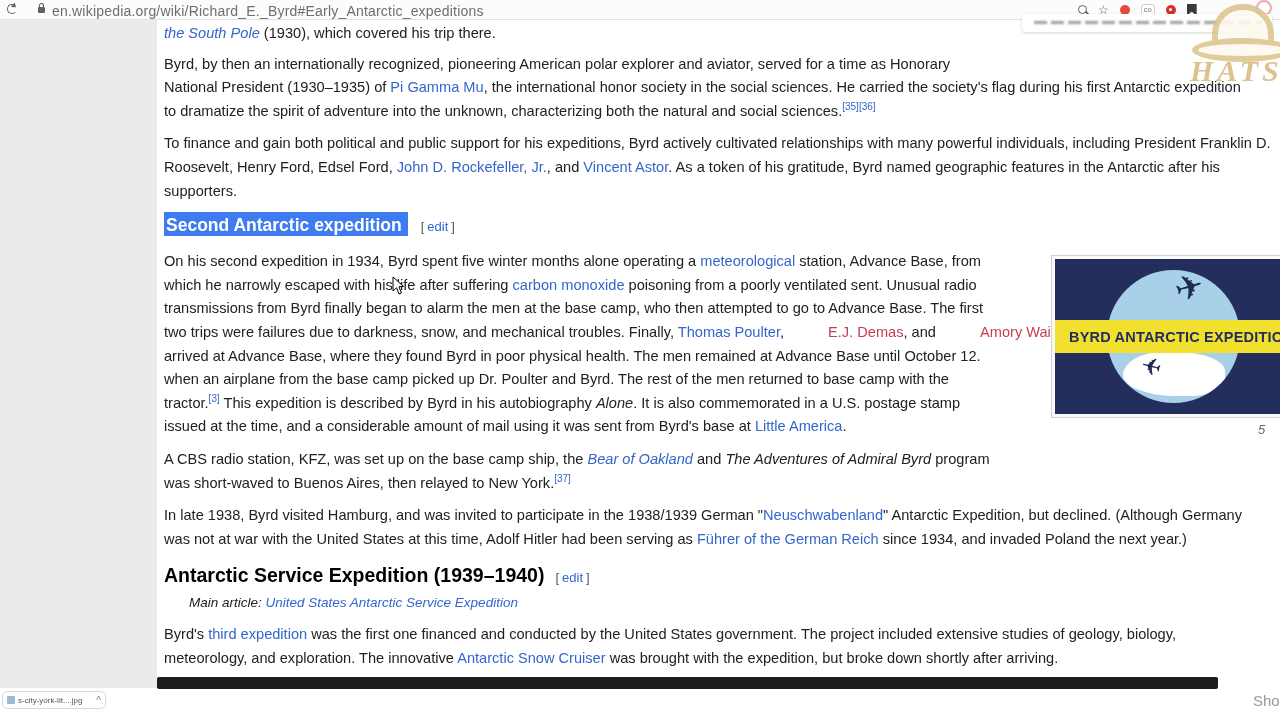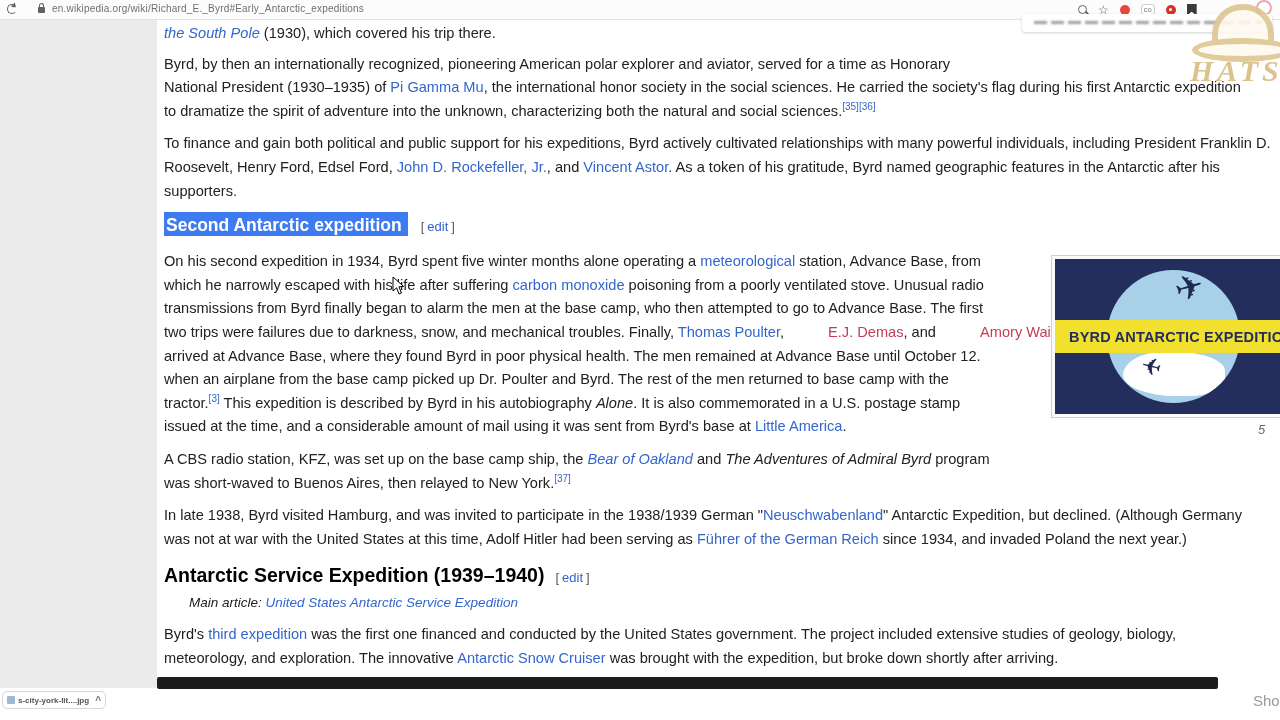--- a/index.html
+++ b/index.html
@@ -9,21 +9,21 @@
   
   .toolbar{position:absolute;top:0;left:0;width:1280px;height:19px;background:#fcfcfc;
            border-bottom:1px solid #e2e2e2;z-index:3;}
   .reload-icon{position:absolute;left:7px;top:4px;width:10px;height:10px;border:1.6px solid #5f6368;
                border-radius:50%;border-right-color:transparent;box-sizing:border-box;}
   .reload-icon:after{content:"";position:absolute;right:-3px;top:-1px;border:3px solid transparent;
                border-left:4px solid #5f6368;transform:rotate(40deg);}
   .lock-icon{position:absolute;left:38px;top:7px;width:7px;height:6px;background:#5f6368;border-radius:1px;}
   .lock-icon:before{content:"";position:absolute;left:1px;top:-4px;width:3px;height:4px;
                border:1.4px solid #5f6368;border-bottom:none;border-radius:3px 3px 0 0;}
-  .url-text{position:absolute;left:52px;top:3px;font-size:10px;color:#6b6f73;letter-spacing:.2px;}
+  .url-text{position:absolute;left:52px;top:3px;font-size:14px;color:#6b6f73;letter-spacing:.2px;}
   .tb-icons{position:absolute;left:1078px;top:2px;height:15px;display:flex;align-items:center;gap:11px;}
   .mag{width:9px;height:9px;border:1.6px solid #5f6368;border-radius:50%;position:relative;box-sizing:border-box;}
   .mag:after{content:"";position:absolute;left:6px;top:6px;width:4px;height:1.6px;background:#5f6368;transform:rotate(45deg);}
   .star{color:#5f6368;font-size:12px;line-height:12px;}
   .ext-red{width:10px;height:10px;border-radius:50%;background:#e8453c;}
   .ext-co{font-size:7.5px;color:#777;border:1px solid #cfcfcf;border-radius:3px;padding:0 2px;line-height:9px;background:#fff;}
   .ext-rec{width:10px;height:10px;border-radius:50%;background:#d93025;position:relative;}
   .ext-rec:after{content:"";position:absolute;left:3.5px;top:3.5px;width:3px;height:3px;border-radius:50%;background:#fff;}
   .ext-dark{width:10px;height:12px;background:#3a3a3a;clip-path:polygon(0 0,100% 0,100% 100%,50% 68%,0 100%);}
   .ring-icon{position:absolute;left:1256px;top:0px;width:12px;height:12px;border:2px solid #eda6b4;
@@ -82,21 +82,21 @@
   .plane-bottom{left:86px;top:94px;font-size:24px;transform:scaleX(-1) rotate(-14deg);}
   .caption{margin-top:7px;width:205px;font-size:12.8px;line-height:17.5px;color:#202122;padding-left:2px;}
   .side-mark{position:absolute;left:207px;top:167px;font-size:13px;font-style:italic;color:#666;}
 
   
   .cursor{position:absolute;left:392px;top:276px;z-index:45;}
 
   
   .scroll-thumb{position:absolute;left:157px;top:677px;width:1061px;height:12px;background:#1c1c1c;border-radius:2px;z-index:6;}
   .dl-chip{position:absolute;left:2px;top:691px;width:104px;height:18px;background:#fff;border:1px solid #d8d8d8;
-           border-radius:5px;display:flex;align-items:center;padding:0 4px;box-sizing:border-box;z-index:6;font-weight:bold;}
+           border-radius:5px;display:flex;align-items:center;padding:0 4px;box-sizing:border-box;z-index:6;}
   .dl-thumbnail{width:8px;height:8px;background:#9db8d2;border-radius:1px;margin-right:3px;flex:0 0 auto;}
   .dl-name{font-size:8px;color:#555;white-space:nowrap;overflow:hidden;flex:1 1 auto;}
   .dl-caret{font-size:10px;color:#777;margin-left:2px;flex:0 0 auto;}
   .show-more{position:absolute;left:1253px;top:692px;font-size:15px;color:#9a9a9a;z-index:6;}
 </style>
 </head>
 <body>
 
 <div class="toolbar">
   <div class="reload-icon"></div>
@@ -129,21 +129,21 @@
       <div class="ln"><span class="">to dramatize the spirit of adventure into the unknown, characterizing both the natural and social sciences.</span><sup class="ref">[35][36]</sup></div>
     </div>
     <div class="blk blk-p">
       <div class="ln"><span class="">To finance and gain both political and public support for his expeditions, Byrd actively cultivated relationships with many powerful individuals, including President Franklin D.</span></div>
       <div class="ln"><span class="">Roosevelt, Henry Ford, Edsel Ford, </span><a class="lk">John D. Rockefeller, Jr.</a><span class="">, and </span><a class="lk">Vincent Astor</a><span class="">. As a token of his gratitude, Byrd named geographic features in the Antarctic after his</span></div>
       <div class="ln"><span class="">supporters.</span></div>
     </div>
     <div class="blk blk-h3hl"><span class="hl">Second Antarctic expedition</span><span class="edit"><span>[</span><a>edit</a><span>]</span></span></div>
     <div class="blk blk-p">
       <div class="ln"><span class="">On his second expedition in 1934, Byrd spent five winter months alone operating a </span><a class="lk">meteorological</a><span class=""> station, Advance Base, from</span></div>
-      <div class="ln"><span class="">which he narrowly escaped with his life after suffering </span><a class="lk">carbon monoxide</a><span class=""> poisoning from a poorly ventilated stove. Unusual radio</span></div>
+      <div class="ln"><span class="">which he narrowly escaped with his life after suffering </span><a class="lk">carbon monoxide</a><span class=""> poisoning from a poorly ventilated sent. Unusual radio</span></div>
       <div class="ln"><span class="">transmissions from Byrd finally began to alarm the men at the base camp, who then attempted to go to Advance Base. The first</span></div>
       <div class="ln"><span class="">two trips were failures due to darkness, snow, and mechanical troubles. Finally, </span><a class="lk">Thomas Poulter</a><span class="">, </span><a class="rd">E.J. Demas</a><span class="">, and </span><a class="rd">Amory Waite</a></div>
       <div class="ln"><span class="">arrived at Advance Base, where they found Byrd in poor physical health. The men remained at Advance Base until October 12.</span></div>
       <div class="ln"><span class="">when an airplane from the base camp picked up Dr. Poulter and Byrd. The rest of the men returned to base camp with the</span></div>
       <div class="ln"><span class="">tractor.</span><sup class="ref">[3]</sup><span class=""> This expedition is described by Byrd in his autobiography </span><span class="it">Alone</span><span class="">. It is also commemorated in a U.S. postage stamp</span></div>
       <div class="ln"><span class="">issued at the time, and a considerable amount of mail using it was sent from Byrd's base at </span><a class="lk">Little America</a><span class="">.</span></div>
     </div>
     <div class="blk blk-p">
       <div class="ln"><span class="">A CBS radio station, KFZ, was set up on the base camp ship, the </span><a class="lk it">Bear of Oakland</a><span class=""> and </span><span class="it">The Adventures of Admiral Byrd</span><span class=""> program</span></div>
       <div class="ln"><span class="">was short-waved to Buenos Aires, then relayed to New York.</span><sup class="ref">[37]</sup></div>

